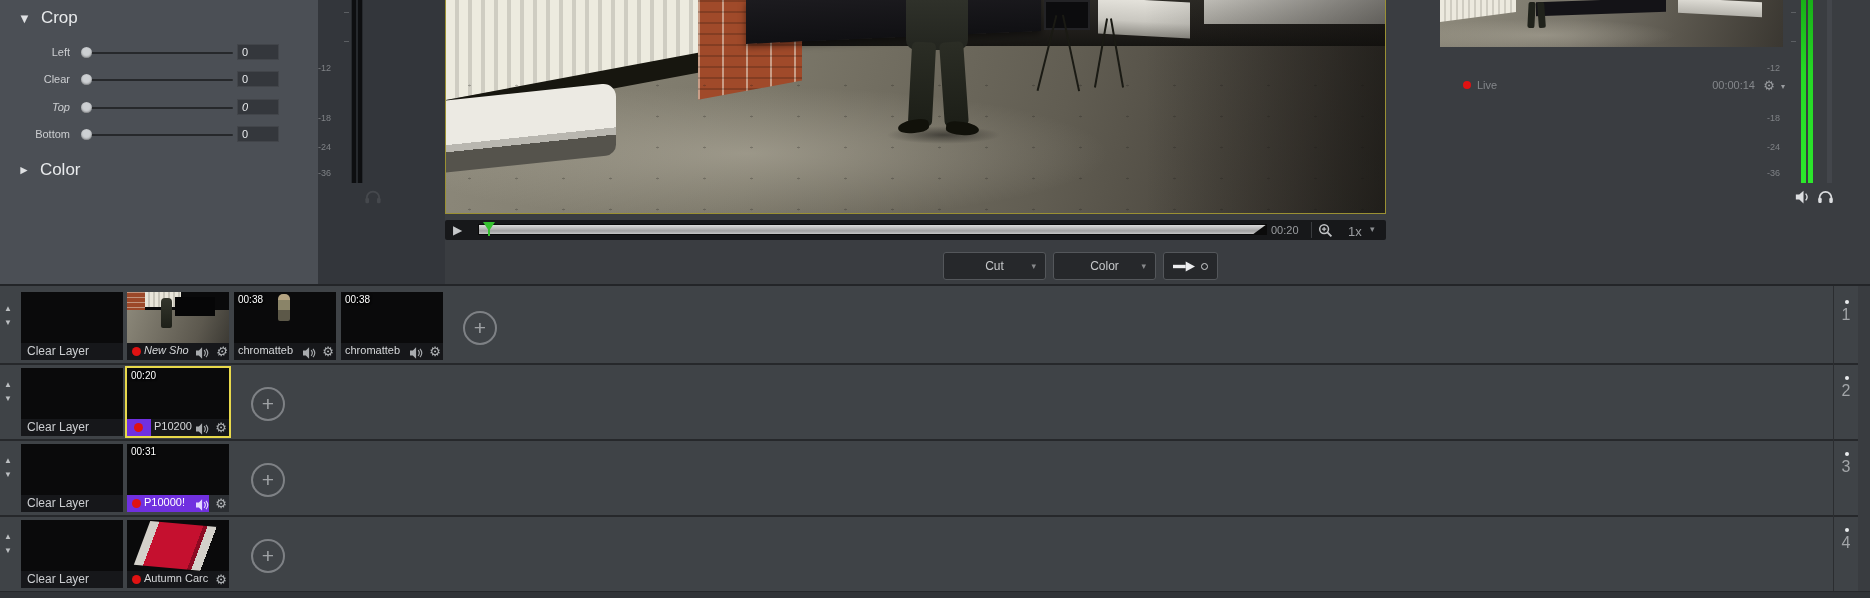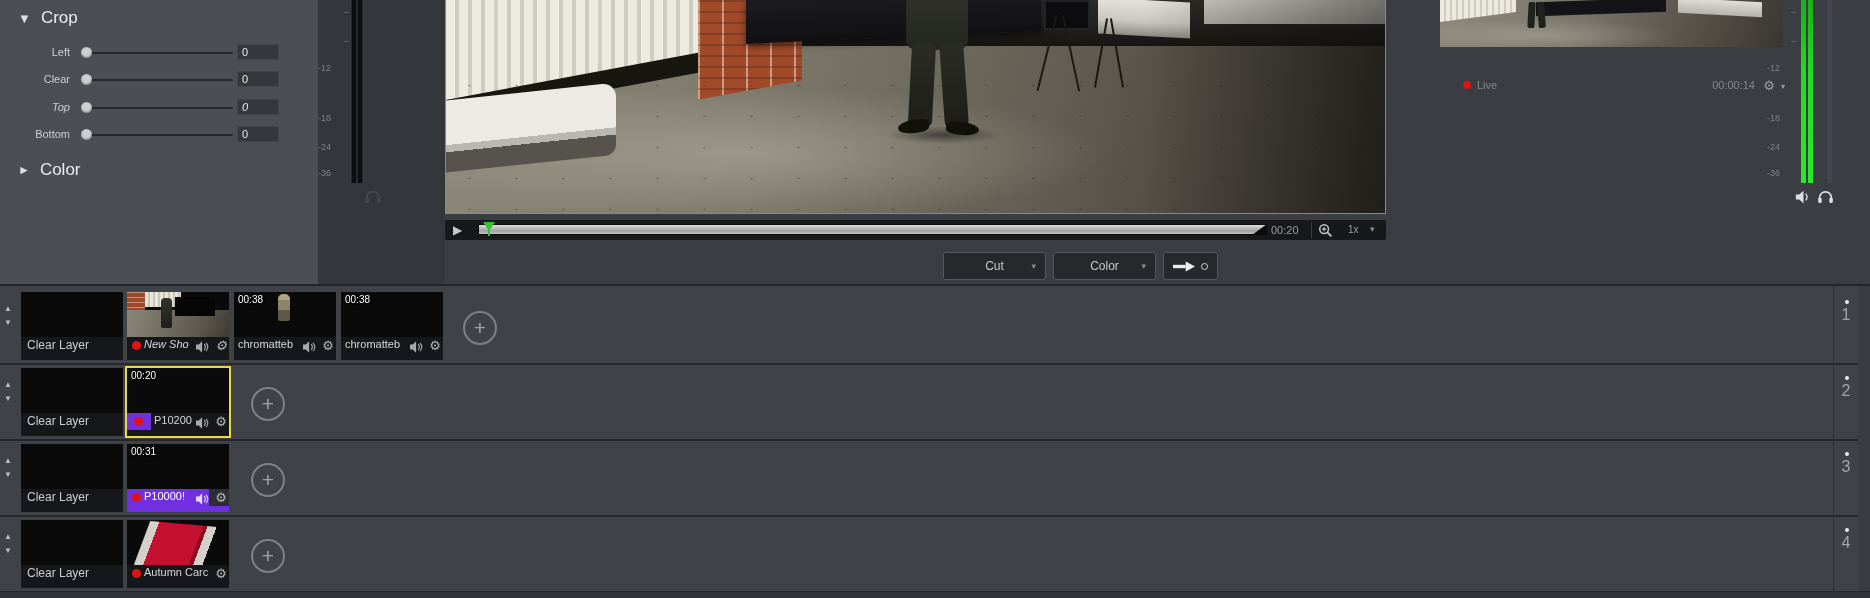--- a/index.html
+++ b/index.html
@@ -60,21 +60,21 @@
   
   .playbar{position:absolute;left:445px;top:220px;width:941px;height:20px;background:#17181a;border-radius:2px;}
   .pb-play{position:absolute;left:8px;top:3px;font-size:12px;color:#c6c8ca;line-height:14px;cursor:pointer;}
   .pb-groove{position:absolute;left:33px;top:4px;width:789px;height:11px;background:linear-gradient(180deg,#dcdcdc,#a2a2a2 65%,#c4c4c4);border:1px solid #0a0a0a;}
   .pb-endcap{position:absolute;right:-1px;top:-1px;width:0;height:0;border-bottom:11px solid #0b0b0b;border-left:15px solid transparent;}
   .pb-marker-line{position:absolute;left:43px;top:3px;width:2px;height:13px;background:#35c22f;}
   .pb-marker{position:absolute;left:38px;top:2px;width:0;height:0;border-left:6px solid transparent;border-right:6px solid transparent;border-top:9px solid #35c22f;}
   .pb-time{position:absolute;left:826px;top:4px;width:36px;font-size:11px;color:#9b9da0;}
   .pb-sep{position:absolute;left:866px;top:2px;width:1px;height:16px;background:#3a3c3f;}
   .pb-zoom{position:absolute;left:873px;top:3px;cursor:pointer;}
-  .pb-speed{position:absolute;left:903px;top:4px;font-size:10px;color:#9b9da0;cursor:pointer;}
+  .pb-speed{position:absolute;left:903px;top:4px;font-size:13px;color:#9b9da0;cursor:pointer;}
   .pb-speed-dd{position:absolute;left:925px;top:4px;font-size:9px;color:#8b8e91;cursor:pointer;}
 
   
   .tbtn{position:absolute;top:252px;height:28px;background:#26282b;border:1px solid #54575b;border-radius:3px;color:#c6c8ca;font-size:12px;display:flex;align-items:center;justify-content:center;cursor:pointer;}
   .tbtn .dd{position:absolute;right:9px;font-size:9px;color:#87898c;}
   .tbtn-cut{left:943px;width:103px;}
   .tbtn-smooth{left:1053px;width:103px;}
   .tbtn-arrow{left:1163px;width:55px;display:flex;gap:6px;}
   .o-circle{width:7px;height:7px;border:1.5px solid #d0d2d4;border-radius:50%;}
 
@@ -101,21 +101,21 @@
   .rm-faint{position:absolute;left:1827px;top:0;width:5px;height:183px;background:#43464b;}
   .rm-icons{position:absolute;left:1795px;top:189px;display:flex;gap:5px;}
 
   
   .timeline{position:absolute;left:0;top:284px;width:1870px;height:314px;background:#3f4347;border-top:2px solid #232528;}
   .tl-row{position:absolute;left:0;width:1870px;height:74px;}
   .tl-sep{position:absolute;left:0;width:1870px;height:2px;background:#26282b;}
   .row-arrow{position:absolute;font-size:8px;color:#bcbfc2;cursor:pointer;left:4px;}
   .tile{position:absolute;top:3px;width:102px;height:68px;background:#4c1d95;}
   .tile .thumb{position:absolute;left:0;top:0;width:100%;height:51px;overflow:hidden;background:#0a0a0b;}
-  .tile .bar{position:absolute;left:0;bottom:0;width:100%;height:23px;background:#16171a;overflow:hidden;}
+  .tile .bar{position:absolute;left:0;bottom:0;width:100%;height:17px;background:#16171a;overflow:hidden;}
   .clear-label{position:absolute;left:6px;top:1px;font-size:12px;color:#ccced1;white-space:nowrap;}
   .clip{cursor:pointer;}
   .clip.selected{box-shadow:0 0 0 2px #e8d94b;}
   .dur{position:absolute;left:4px;top:2px;font-size:10px;color:#fff;text-shadow:0 0 3px #000,1px 1px 1px #000;z-index:3;}
   .bar .rec-dot{position:absolute;left:5px;top:4px;}
   .clip-title{position:absolute;left:17px;top:1px;font-size:11px;color:#d5d7d9;white-space:nowrap;overflow:hidden;width:52px;}
   .bar .spk{position:absolute;right:20px;top:2px;}
   .bar .gear{position:absolute;right:2px;top:0;font-size:13px;color:#b0b3b6;line-height:17px;cursor:pointer;}
   .purple-chip{position:absolute;left:0;top:0;width:24px;height:17px;background:#7030e0;}
   .bar.purple-full{background:#7030e0;}

